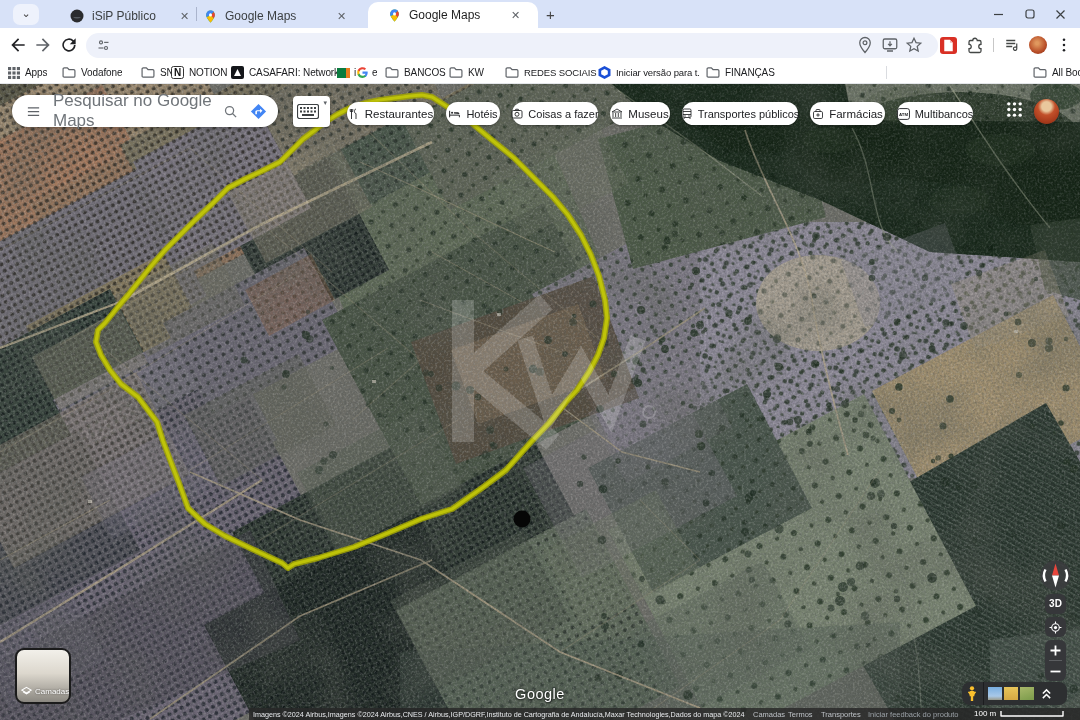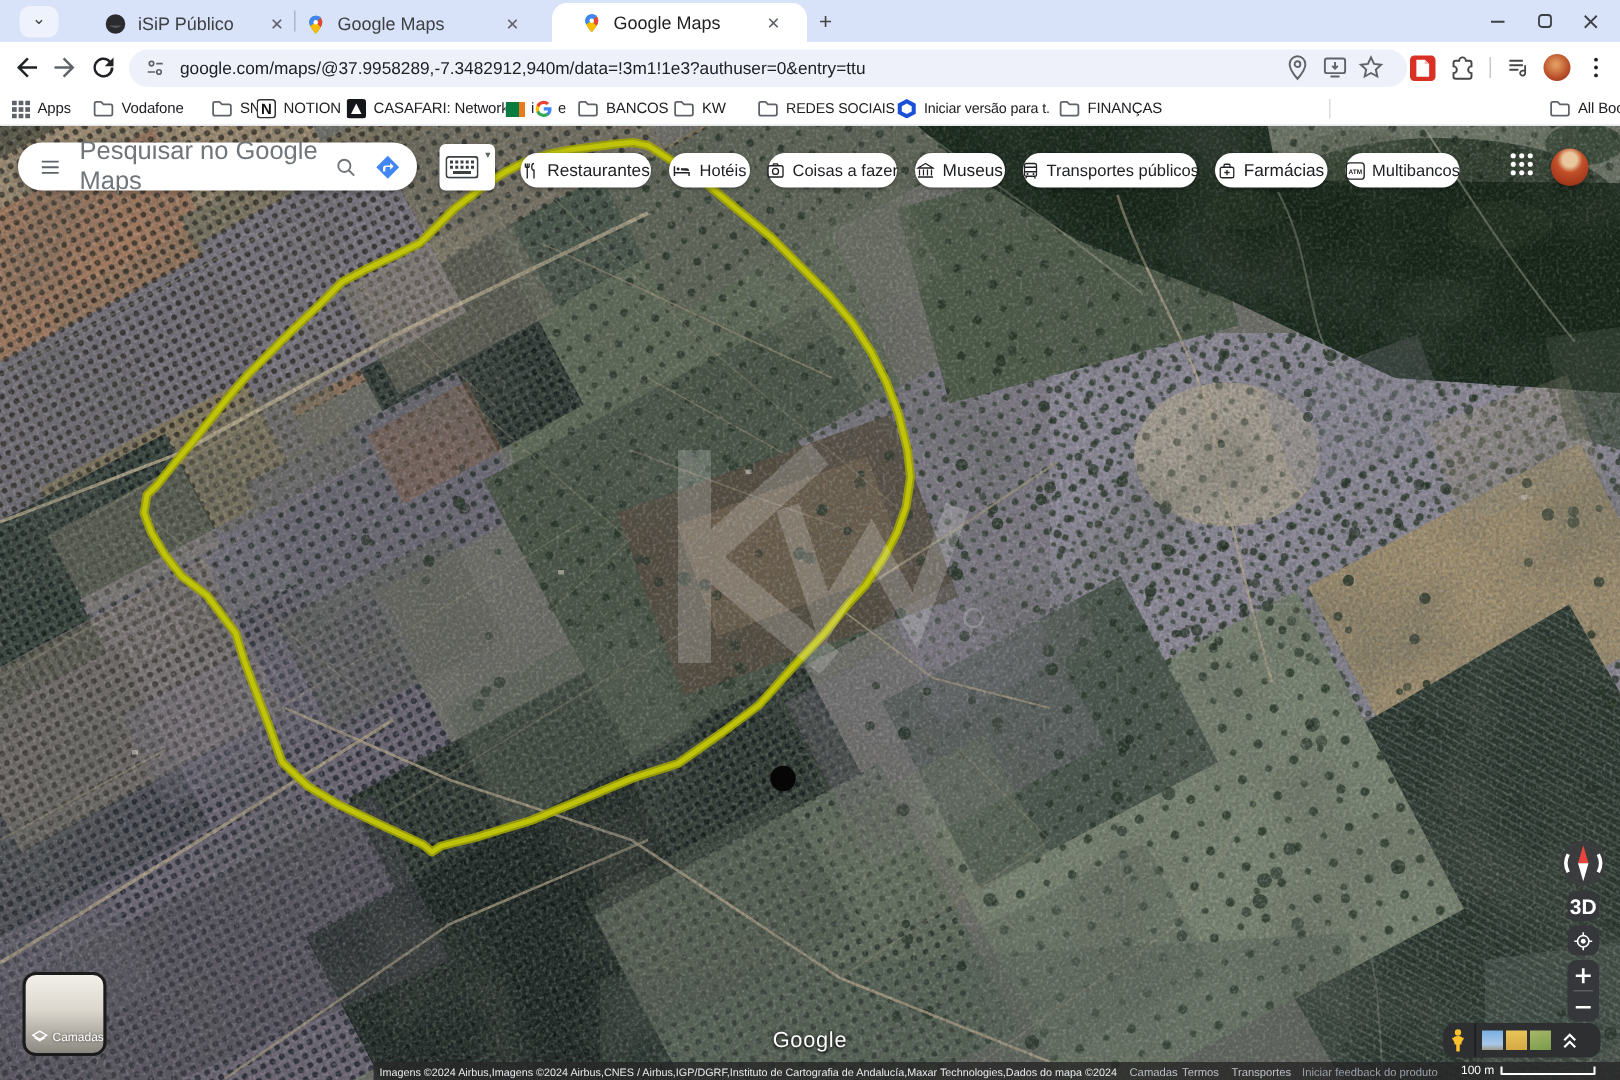--- a/index.html
+++ b/index.html
@@ -22,21 +22,21 @@
 #searchbox{position:absolute;left:12px;top:95px;width:266px;height:32px;background:#fff;border-radius:17px;box-shadow:0 1px 4px rgba(0,0,0,.3);display:flex;align-items:center;}
 #kbd{position:absolute;left:293px;top:96px;width:37px;height:31px;background:#fff;border-radius:4px;box-shadow:0 1px 3px rgba(0,0,0,.3);}
 .chip{position:absolute;top:102px;height:23px;background:#fff;border-radius:12px;box-shadow:0 1px 3px rgba(0,0,0,.35);display:flex;align-items:center;justify-content:center;font-size:11.5px;color:#202124;white-space:nowrap;}
 .chip svg{margin-right:5px;flex:none;}
 #appgrid{position:absolute;left:1006px;top:101px;width:17px;height:17px;}
 #avatar2{position:absolute;left:1034px;top:99px;width:25px;height:25px;border-radius:50%;background:radial-gradient(circle at 50% 30%,#e9c79c 0%,#e9c79c 22%,#c2502a 40%,#a83b1c 70%,#7e2a10 100%);box-shadow:0 1px 3px rgba(0,0,0,.4);}
 #camadas{position:absolute;left:15px;top:648px;width:56px;height:56px;border:2px solid #1b1b1b;border-radius:9px;background:linear-gradient(180deg,#f2f0ea 0%,#dcd7cd 45%,#8a8780 100%);overflow:hidden;}
 #camadas .lbl{position:absolute;left:4px;bottom:5px;color:#fff;font-size:8px;display:flex;align-items:center;text-shadow:0 0 2px rgba(0,0,0,.6);}
 .drk{position:absolute;background:#36373a;color:#fff;}
 #compass{position:absolute;left:1040px;top:560px;width:31px;height:31px;}
-#btn3d{left:1045px;top:594px;width:21px;height:20px;border-radius:6px;font-size:14px;font-weight:bold;text-align:center;line-height:20px;}
+#btn3d{left:1045px;top:594px;width:21px;height:20px;border-radius:6px;font-size:10px;font-weight:bold;text-align:center;line-height:20px;}
 #btnloc{left:1045px;top:617px;width:21px;height:20px;border-radius:6px;}
 #btnzoom{left:1045px;top:640px;width:21px;height:41px;border-radius:6px;}
 #pegbar{position:absolute;left:962px;top:682px;width:105px;height:23px;background:#2d2f31;border-radius:8px;display:flex;align-items:center;}
 .thumb{width:14px;height:13px;margin-left:2px;flex:none;}
 #glogo{position:absolute;left:0;top:686px;width:1080px;text-align:center;color:#fff;font-size:14.5px;letter-spacing:.5px;text-shadow:0 0 3px rgba(0,0,0,.7),0 1px 2px rgba(0,0,0,.6);}
 #attrib{position:absolute;left:249px;top:708px;width:831px;height:12px;background:rgba(40,40,40,.85);color:#e8eaed;font-size:7.5px;overflow:hidden;}
 #attrib span{white-space:nowrap;}
 </style></head>
 <body>
 <div id="stage">
@@ -485,21 +485,20 @@
  <svg class="tbico" style="left:59px;" viewBox="0 0 24 24">
         <path d="M17.6 6.3A8 8 0 1 0 20 12h-2.1a6 6 0 1 1-1.8-4.3L13 11h7V4l-2.4 2.3z" fill="#202124"></path>
       </svg>
  <div id="omni">
   <svg width="15" height="15" viewBox="0 0 24 24" style="margin-left:10px;flex:none;">
           <circle cx="8" cy="7" r="2.4" fill="none" stroke="#5f6368" stroke-width="1.8"></circle>
           <path d="M13 7h7" stroke="#5f6368" stroke-width="1.8"></path>
           <circle cx="16" cy="16" r="2.4" fill="none" stroke="#5f6368" stroke-width="1.8"></circle>
           <path d="M4 16h8" stroke="#5f6368" stroke-width="1.8"></path>
         </svg>
-  <span class="url">google.com/maps/@37.9958289,-7.3482912,940m/data=!3m1!1e3?authuser=0&amp;entry=ttu</span>
  </div>
  <svg class="tbico" style="left:856px;top:8px;width:18px;height:18px;" viewBox="0 0 24 24">
         <path d="M12 2a7 7 0 0 0-7 7c0 5 7 13 7 13s7-8 7-13a7 7 0 0 0-7-7zm0 9.5A2.5 2.5 0 1 1 12 6.5a2.5 2.5 0 0 1 0 5z" fill="none" stroke="#5f6368" stroke-width="1.7"></path>
       </svg>
  <svg class="tbico" style="left:881px;top:8px;width:18px;height:18px;" viewBox="0 0 24 24">
         <rect x="3" y="4" width="18" height="13" rx="2" fill="none" stroke="#5f6368" stroke-width="1.7"></rect>
         <path d="M12 7v6M9.5 10.5 12 13l2.5-2.5M8 20h8" stroke="#5f6368" stroke-width="1.7" fill="none"></path>
       </svg>
  <svg class="tbico" style="left:905px;top:8px;width:18px;height:18px;" viewBox="0 0 24 24">
         <path d="M12 3l2.7 5.8 6.3.7-4.7 4.3 1.3 6.2L12 16.9 6.4 20l1.3-6.2L3 9.5l6.3-.7z" fill="none" stroke="#5f6368" stroke-width="1.7"></path>

